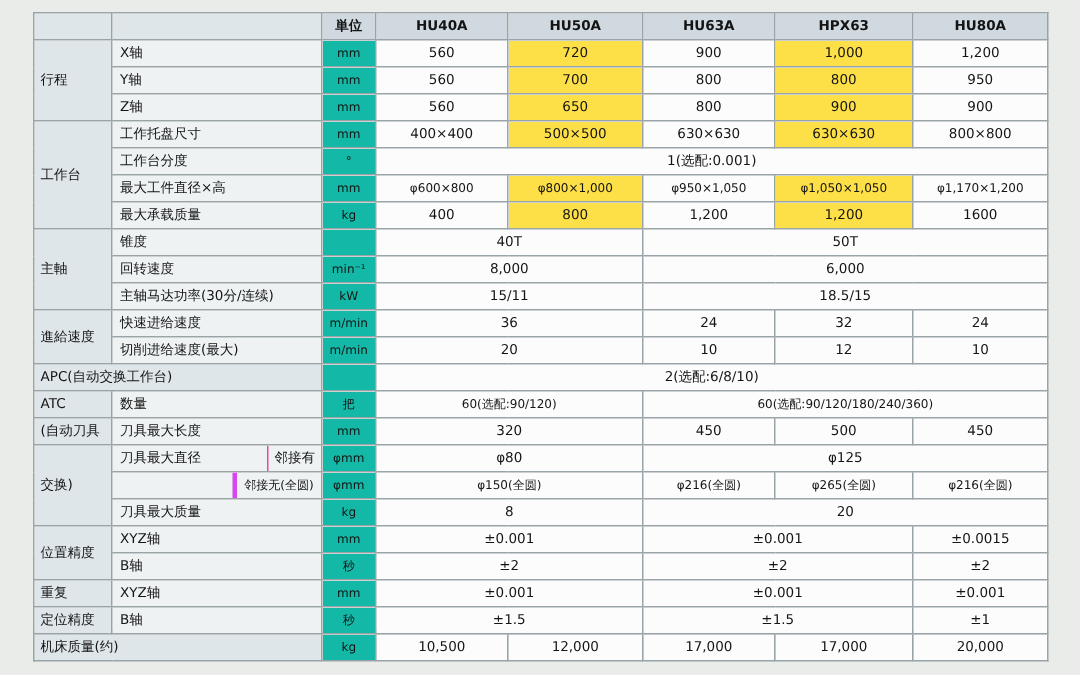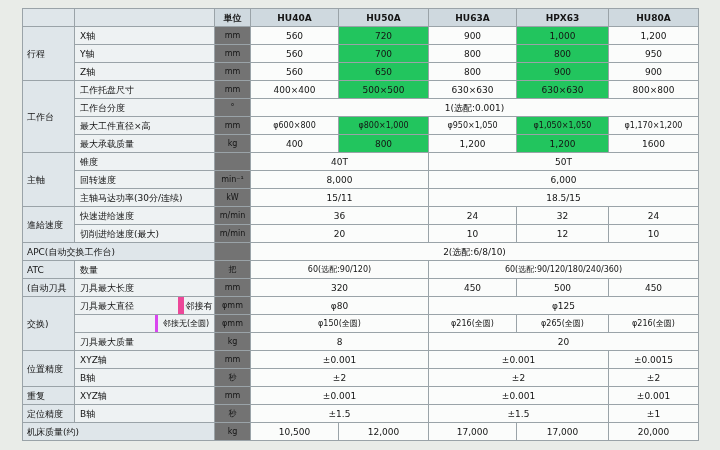--- a/index.html
+++ b/index.html
@@ -25,25 +25,25 @@
     padding:0 2px;
     height:17px;
     line-height:12px;
     text-align:center;
     vertical-align:middle;
     white-space:nowrap;
     overflow:hidden;
   }
   td.lbl{ text-align:left; padding-left:4px; background:#dfe6ea;}
   td.lbl2{ text-align:left; padding-left:5px; background:#eef2f3;}
-  td.unit{ background:#737373; font-size:8px;}
+  td.unit{ background:#14b8a6; font-size:8px;}
   td.hdr{ background:#cfd9df; font-weight:bold;}
   td.hdr-blank{ background:#dfe6ea;}
   td.val{ background:#fbfcfb;}
-  td.val-a{ background:#22c55e;}
+  td.val-a{ background:#fde047;}
   td.small{ font-size:8px;}
 </style>
 </head>
 <body>
 
 <div id="sheet">
 <table>
   <colgroup>
     <col style="width:52px">
     <col style="width:140px">
@@ -188,21 +188,21 @@
     <td class="val" colspan="2">320</td>
     <td class="val">450</td>
     <td class="val">500</td>
     <td class="val">450</td>
   </tr>
   <tr>
     <td class="lbl" rowspan="3">交换)</td>
     <td class="lbl2" style="padding:0;">
       <div style="display:flex;height:17px;gap:44px;">
         <div style="flex:1;display:flex;align-items:center;padding-left:5px;">刀具最大直径</div>
-        <div style="width:56px;border-left:6px solid #ec4899;display:flex;align-items:center;justify-content:center;">邻接有</div>
+        <div style="width:56px;border-left:1px solid #ec4899;display:flex;align-items:center;justify-content:center;">邻接有</div>
       </div>
     </td>
     <td class="unit">φmm</td>
     <td class="val" colspan="2">φ80</td>
     <td class="val" colspan="3">φ125</td>
   </tr>
   <tr>
     <td class="lbl2" style="padding:0;">
       <div style="display:flex;height:17px;">
         <div style="flex:1;"></div>

